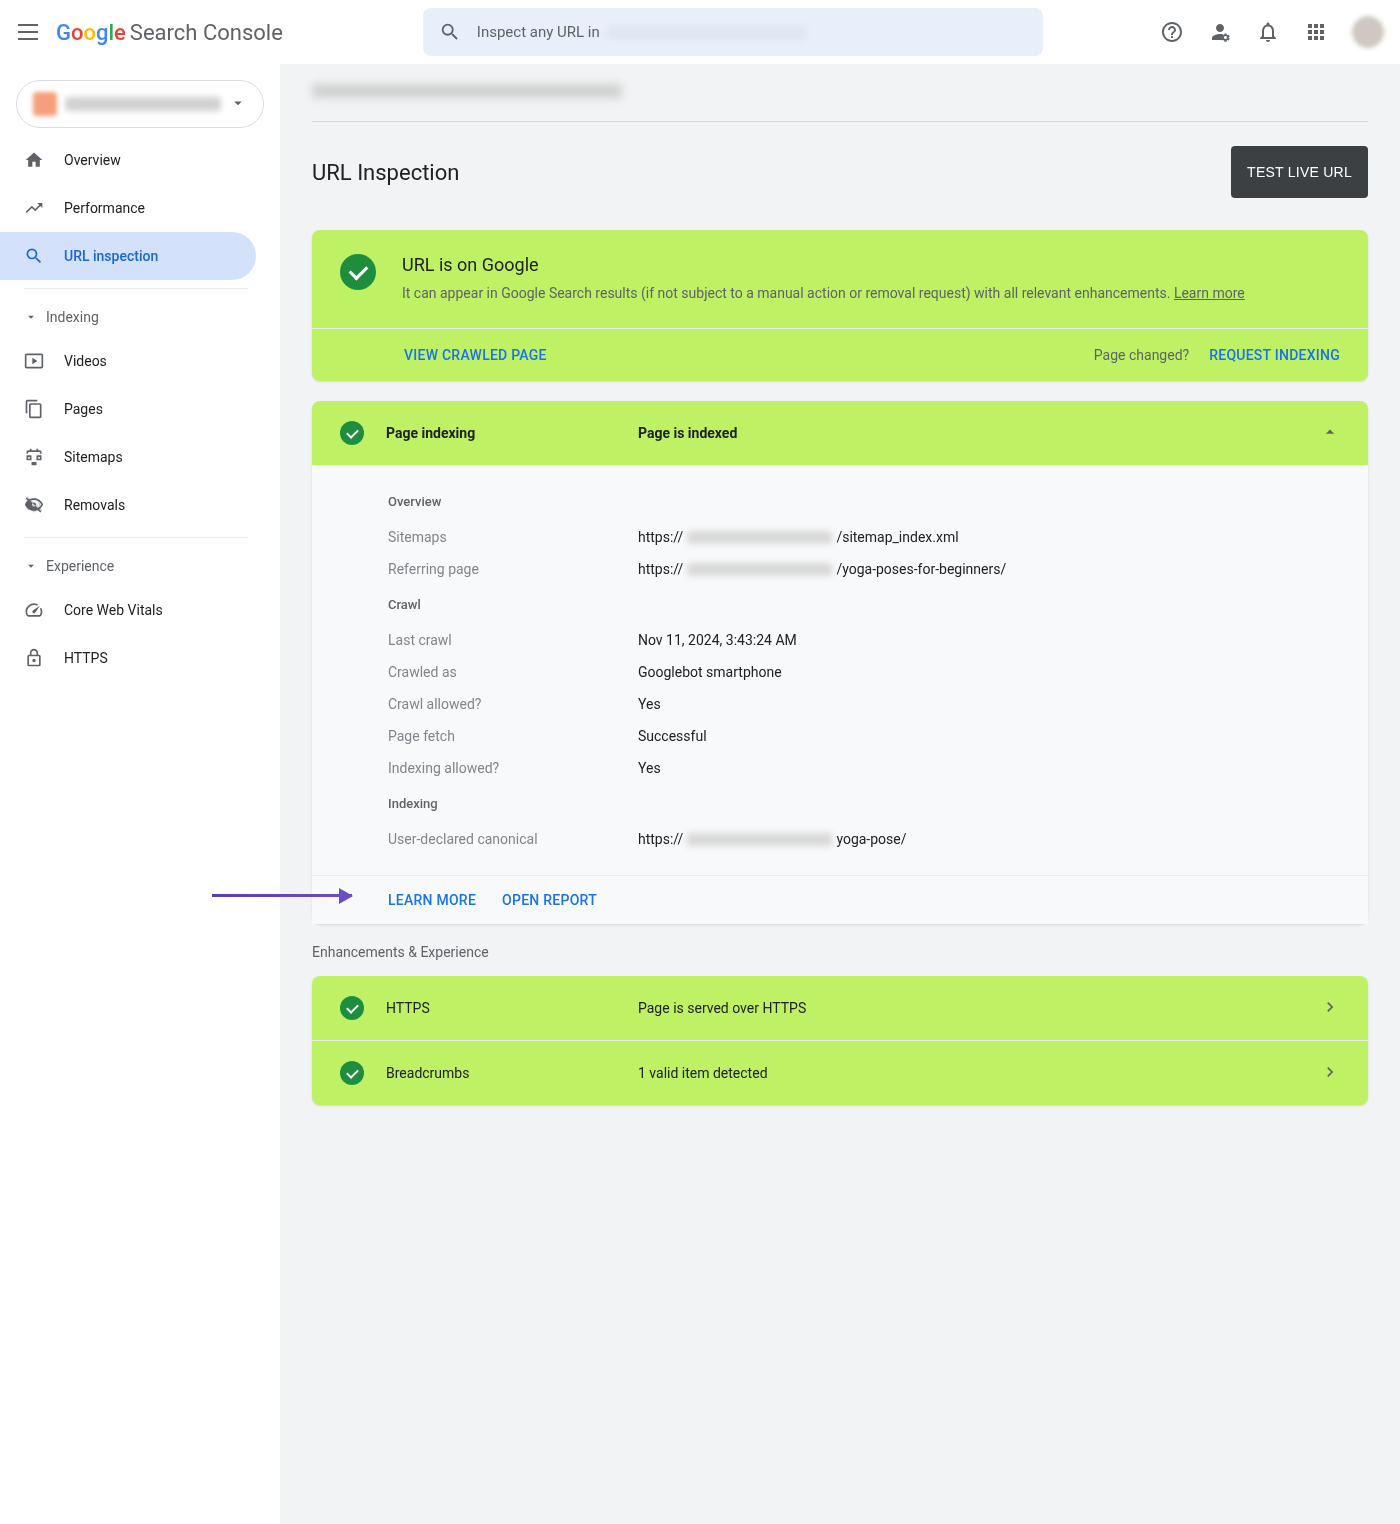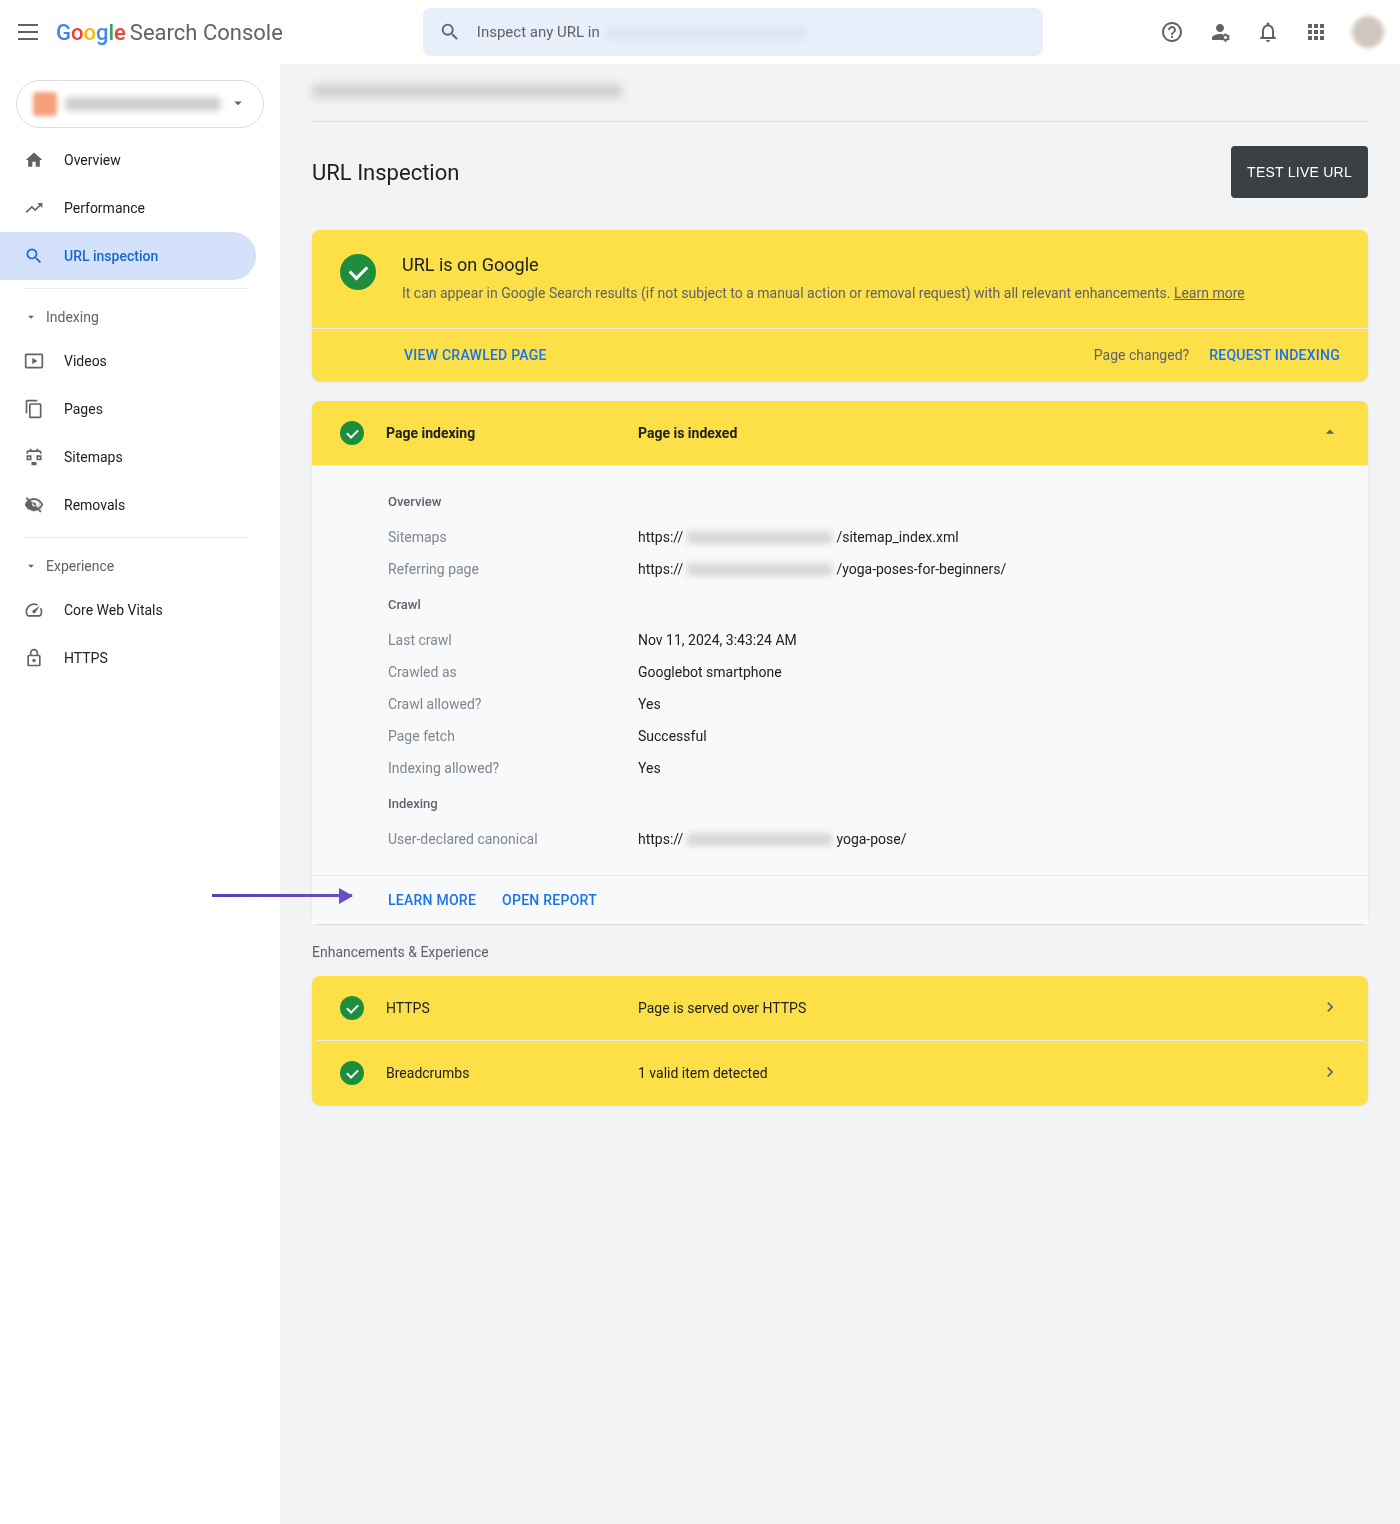--- a/index.html
+++ b/index.html
@@ -39,21 +39,21 @@
   .nav-divider { height:1px; background:#e8eaed; margin:8px 32px 8px 24px;}
 
   .breadcrumb { padding:20px 0; }
   .blur-breadcrumb { display:inline-block; width:310px; height:14px; background:#d0d0d0; border-radius:4px; filter:blur(4px);}
   .main-divider { height:1px; background:#dadce0;}
   
   .title-row { display:flex; align-items:center; padding:24px 0 32px 0;}
   .page-title { font-size:22px; color:#202124; font-weight:400;}
   .test-btn { margin-left:auto; background:#3c4043; color:#fff; padding:18px 16px; font-size:14px; font-weight:500; letter-spacing:0.25px; border:none; border-radius:4px; cursor:pointer;}
 
-  .card { background:#fde047; border-radius:8px; box-shadow:0 1px 2px rgba(60,64,67,0.15); margin-bottom:20px;}
+  .card { background:#bef264; border-radius:8px; box-shadow:0 1px 2px rgba(60,64,67,0.15); margin-bottom:20px;}
   .verdict { display:flex; padding:24px 28px; gap:26px;}
   .check-big { width:36px; height:36px; background:#1e8e3e; border-radius:50%; display:flex; align-items:center; justify-content:center; flex-shrink:0;}
   .check-big::after{ content:""; width:8px; height:14px; border:solid #fff; border-width:0 3px 3px 0; transform:rotate(45deg); margin-top:-3px;}
   .check-small { width:24px; height:24px; background:#1e8e3e; border-radius:50%; display:flex; align-items:center; justify-content:center; flex-shrink:0;}
   .check-small::after{ content:""; width:5px; height:9px; border:solid #fff; border-width:0 2px 2px 0; transform:rotate(45deg); margin-top:-2px;}
   .verdict-title { font-size:18px; color:#202124; margin-bottom:8px;}
   .verdict-sub { font-size:14px; color:#5f6368; line-height:1.5;}
   .verdict-sub a{ color:#5f6368; text-decoration:underline;}
   .card-actions { border-top:1px solid #e8eaed; padding:18px 28px 18px 92px; display:flex; align-items:center;}
   .link-btn { color:#1a73e8; font-weight:500; font-size:14px; letter-spacing:0.25px; cursor:pointer; }
@@ -68,21 +68,21 @@
   .section-title { font-size:13px; font-weight:500; color:#5f6368; margin-top:12px; margin-bottom:12px;}
   .kv { display:flex; padding:8px 0;}
   .kv-key { flex:0 0 250px; color:#80868b;}
   .kv-val { flex:1; color:#202124; display:flex; align-items:center; gap:2px;}
   .blur-domain { display:inline-block; width:145px; height:13px; background:#d8d8d8; border-radius:3px; filter:blur(3px); margin:0 2px;}
   .help-circle { width:16px; height:16px; fill:#80868b; margin-left:4px;}
   .panel-footer { background:#f8f9fa; border-top:1px solid #e8eaed; padding:16px 28px 16px 76px; display:flex; gap:26px;}
 
   .enhance-header { color:#5f6368; margin:12px 0 16px 0;}
   .row-item { display:flex; align-items:center; padding:20px 28px; gap:22px;}
-  .row-sep { border-top:1px solid #e8eaed;border-radius:6px;}
+  .row-sep { border-top:1px solid #e8eaed;}
 
   .arrow { position:absolute; width:140px; height:3px; background:linear-gradient(to right, #5b3cb8, #6a4dc7); }
   .arrow::after{ content:""; position:absolute; right:-1px; top:-6px; width:0;height:0; border-top:8px solid transparent; border-bottom:8px solid transparent; border-left:14px solid #6a4dc7;}
   .arrow-wrap{ position:relative;}
 </style>
 </head>
 <body>
 
 <div class="header">
   <div class="hamburger">

